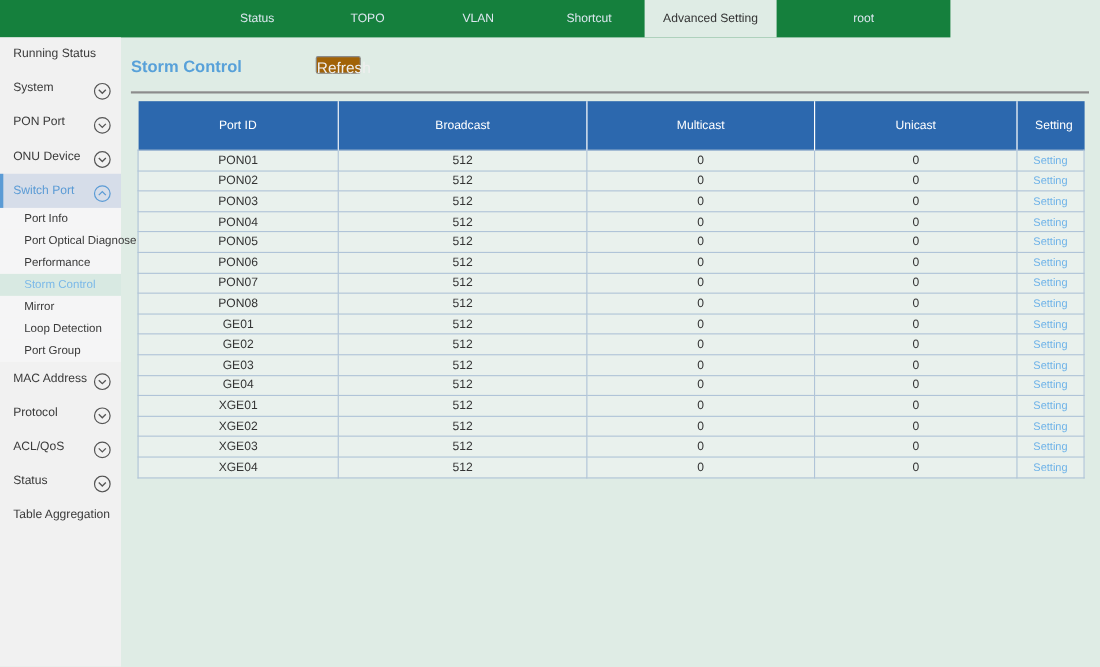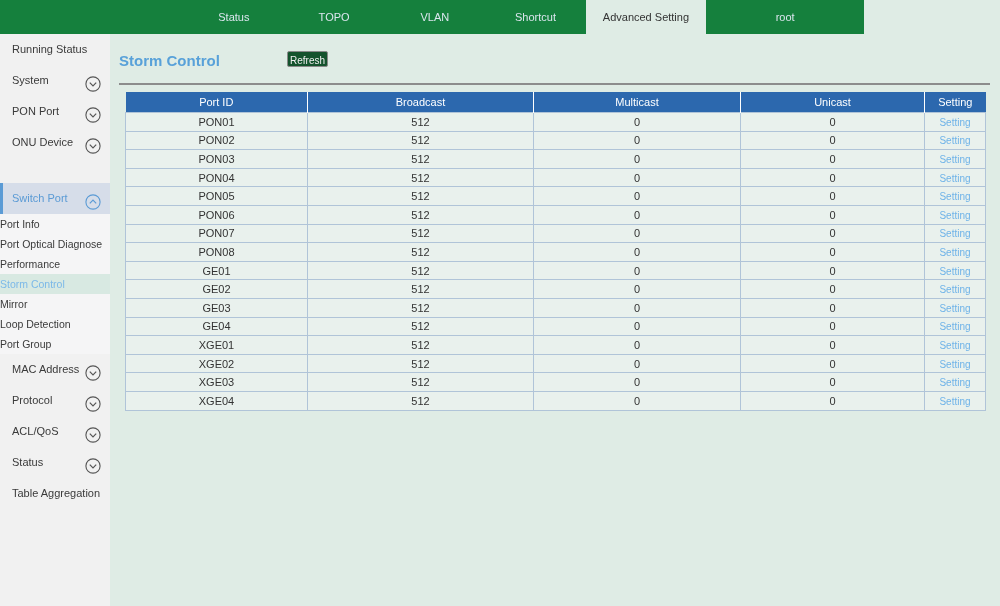--- a/index.html
+++ b/index.html
@@ -42,57 +42,57 @@
     position:relative; height:31px; line-height:31px;
     padding-left:12px; font-size:11px; color:#3a3a3a;
     cursor:pointer; white-space:nowrap;
   }
   .side-top .chev {
     position:absolute; right:9px; top:50%; transform:translateY(-50%);
     width:16px; height:16px; color:#555;
   }
   .side-top.active {
     background:#d6dde9; border-left:3px solid #5b9bd5;
-    padding-left:9px; color:#5b9bd5;margin-top:25px;
+    padding-left:9px; color:#5b9bd5;
   }
   .side-top.active .chev { color:#5b9bd5; }
   .side-sub {
-    height:20px; line-height:20px; 
+    height:20px; line-height:20px; padding-left:22px;
     font-size:10.5px; color:#3a3a3a; background:#f5f5f6;
     cursor:pointer; white-space:nowrap;
   }
   .side-sub.active { background:#d8e9e2; color:#7cb9e8; }
 
   
   .main { position:absolute; left:110px; top:34px; right:0; bottom:0; }
   .page-title {
     position:absolute; left:9px; top:18px;
     font-size:15px; font-weight:bold; color:#58a1d9;
   }
   .refresh-btn {
     position:absolute; left:177px; top:17px;
     width:41px; height:16px;
-    background:#14532d; border:1px solid #8a8a8a; border-radius:2px;
-    color:#efefef; font-size:10px; font-family:"Liberation Sans", sans-serif;
+    background:#a16207; border:1px solid #8a8a8a; border-radius:2px;
+    color:#efefef; font-size:14px; font-family:"Liberation Sans", sans-serif;
     cursor:pointer; text-align:center; line-height:18px; padding:0;
   }
   .divider {
     position:absolute; left:9px; right:10px; top:49px;
     height:2px; background:#8c8c8c;
   }
 
   
   .table-wrap { position:absolute; left:15px; top:58px; width:860px; }
   table { border-collapse:collapse; width:860px; table-layout:fixed; }
   col.c1 { width:182px; } col.c2 { width:226px; } col.c3 { width:207px; }
   col.c4 { width:184px; } col.c5 { width:61px; }
   thead th {
     background:#2c68ae; color:#ffffff; font-weight:normal;
     font-size:11px; height:18px; border-right:1px solid #ffffff;
-    padding:4px; text-align:center;
+    padding:16px; text-align:center;
   }
   thead th:last-child { border-right:none; }
   tbody td {
     background:#e9f1ed; border:1px solid #b0c4d8;
     height:18.6px; padding:0; text-align:center;
     font-size:11px; color:#333;
   }
   td a {
     color:#6fb3e8; font-size:10px; text-decoration:none; cursor:pointer;
   }

